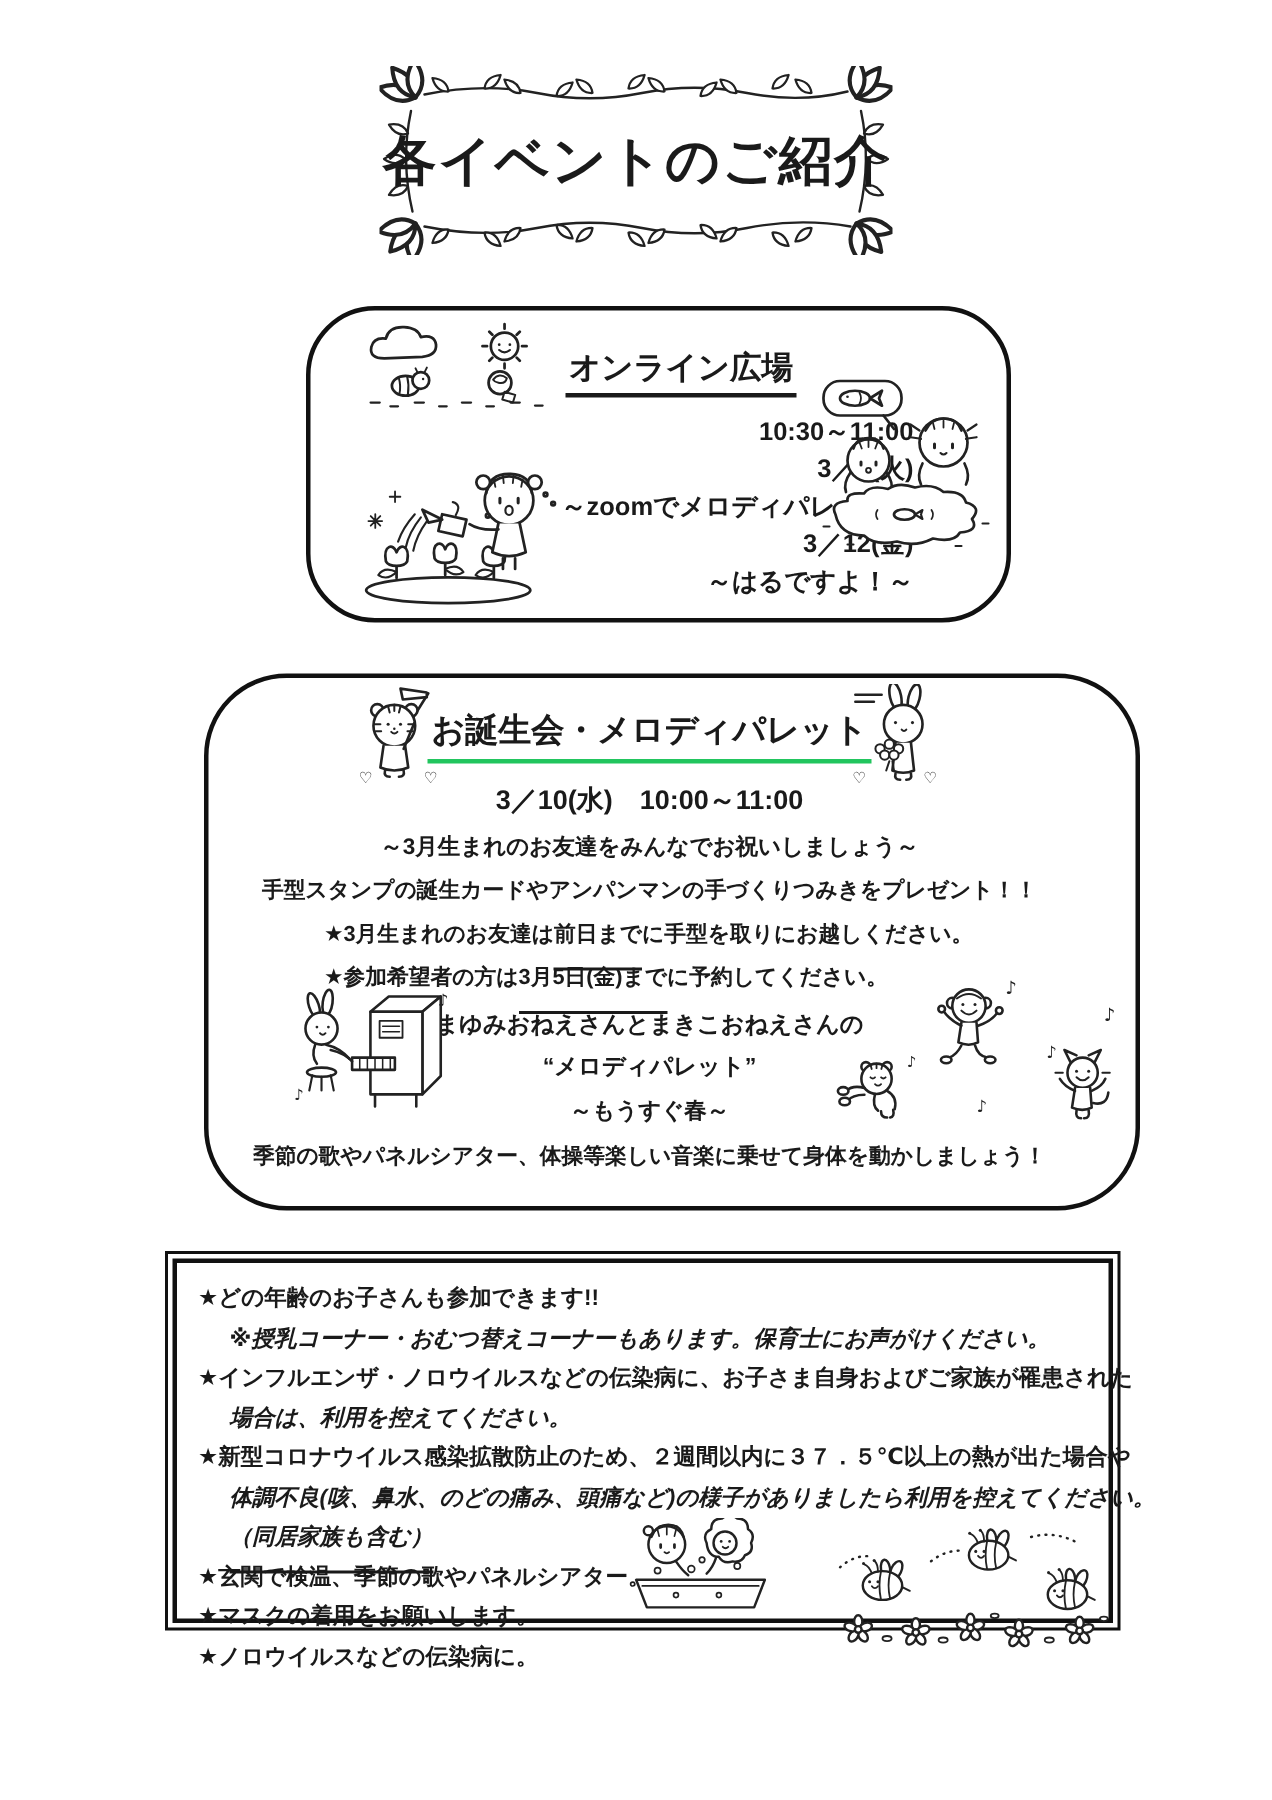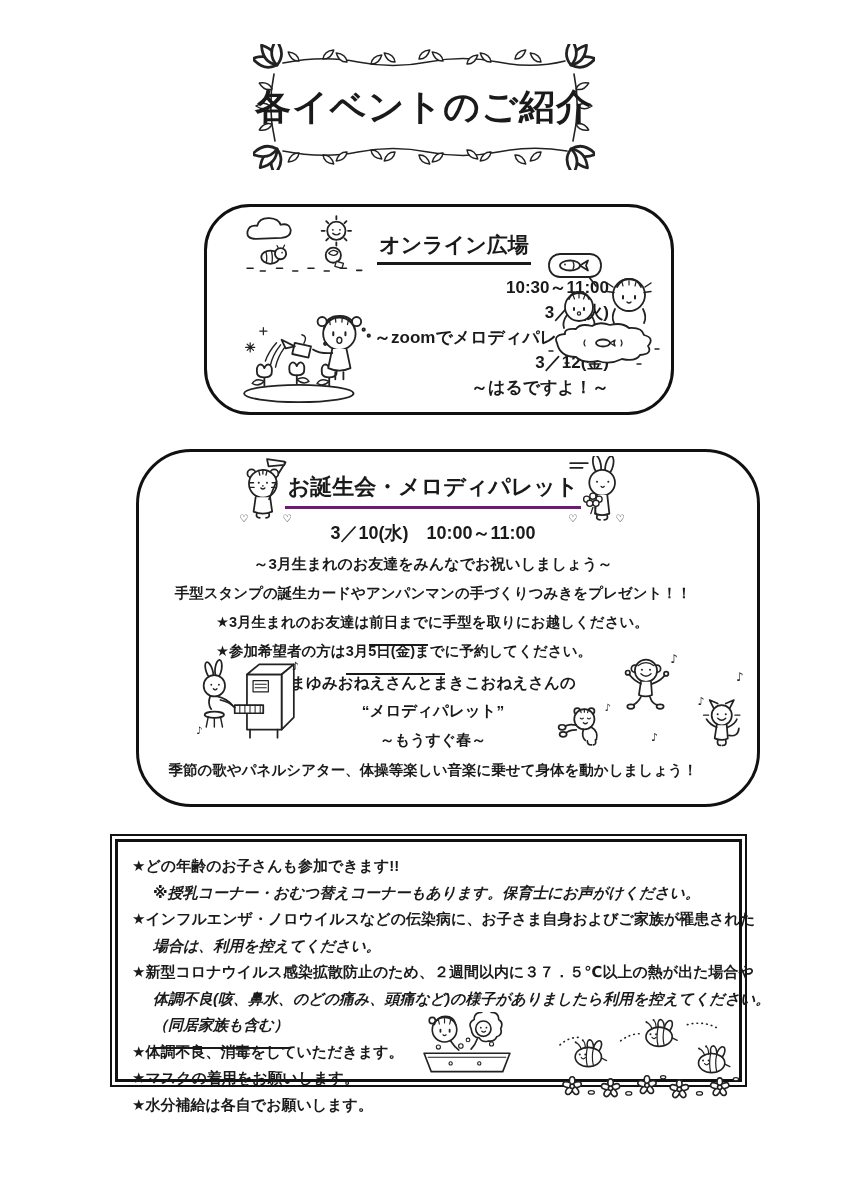--- a/index.html
+++ b/index.html
@@ -27,21 +27,21 @@
   #box-birthday{ left:136px; top:449px; width:624px; height:358px; border-radius:55px; }
 
   
   .b1-col { position:absolute; left:92px; top:24px; width:310px; text-align:center; }
   .b1-title { font-size:21px; display:inline-block; border-bottom:3px solid #1a1a1a; padding:0 2px 3px; }
   .b1-line { font-size:17px; line-height:25px; position:absolute; left:92px; width:310px; text-align:right; }
 
   
   .b2-center { position:absolute; left:0; right:30px; text-align:center; }
   .b2-title-wrap { top:20px; }
-  .b2-title { font-size:22px; display:inline-block; border-bottom:3px solid #701a75; padding:0 3px 4px; }
+  .b2-title { font-size:22px; display:inline-block; border-bottom:3px solid #22c55e; padding:0 3px 4px; }
   .b2-datetime { top:69px; font-size:18px; }
   .b2-subtitle { top:103px; font-size:15px; }
   .b2-present  { top:132px; font-size:14.5px; }
   .b2-note { position:absolute; left:77px; font-size:14.5px; }
   .b2-note1 { top:161px; }
   .b2-note2 { top:190px; }
   .uline { border-bottom:2.5px solid #1a1a1a; padding-bottom:14px; }
   .b2-melody1 { top:221px; font-size:15.5px; }
   .b2-melody2 { top:249px; font-size:15.5px; }
   .b2-melody3 { top:279px; font-size:15px; }
@@ -352,23 +352,23 @@
 
 <div id="box-rules" class="abs">
   <div class="inner">
     <div class="rule-line">★どの年齢のお子さんも参加できます!!</div>
     <div class="rule-line rule-indent">※授乳コーナー・おむつ替えコーナーもあります。保育士にお声がけください。</div>
     <div class="rule-line">★インフルエンザ・ノロウイルスなどの伝染病に、お子さま自身およびご家族が罹患された</div>
     <div class="rule-line rule-indent">場合は、利用を控えてください。</div>
     <div class="rule-line">★新型コロナウイルス感染拡散防止のため、２週間以内に３７．５℃以上の熱が出た場合や</div>
     <div class="rule-line rule-indent">体調不良(咳、鼻水、のどの痛み、頭痛など)の様子がありましたら利用を控えてください。</div>
     <div class="rule-line rule-indent"><span class="uline">（同居家族も含む）</span></div>
-    <div class="rule-line">★体調不良、消毒をしていただきます。</div>
+    <div class="rule-line">★玄関で検温、季節の歌やパネルシアター。</div>
     <div class="rule-line">★マスクの着用をお願いします。</div>
-    <div class="rule-line">★水分補給は各自でお願いします。</div>
+    <div class="rule-line">★ノロウイルスなどの伝染病に。</div>
   </div>
 </div>
 
 <div class="illo" style="left:420px; top:1012px; width:94px; height:64px">
   <svg viewBox="0 0 92 62" width="100%" height="100%">
     <g fill="none" stroke="#222" stroke-width="1.6" stroke-linecap="round" stroke-linejoin="round">
       <circle cx="12" cy="8" r="3" fill="#fff"></circle>
       <circle cx="24" cy="17" r="12" fill="#fff"></circle>
       <path d="M14,12 q3,-8 11,-8 q8,0 10,8"></path>
       <path d="M18,7.5 l1,4 M24,6 v4.5 M30,7.5 l-1,4" stroke-width="1.1"></path>

